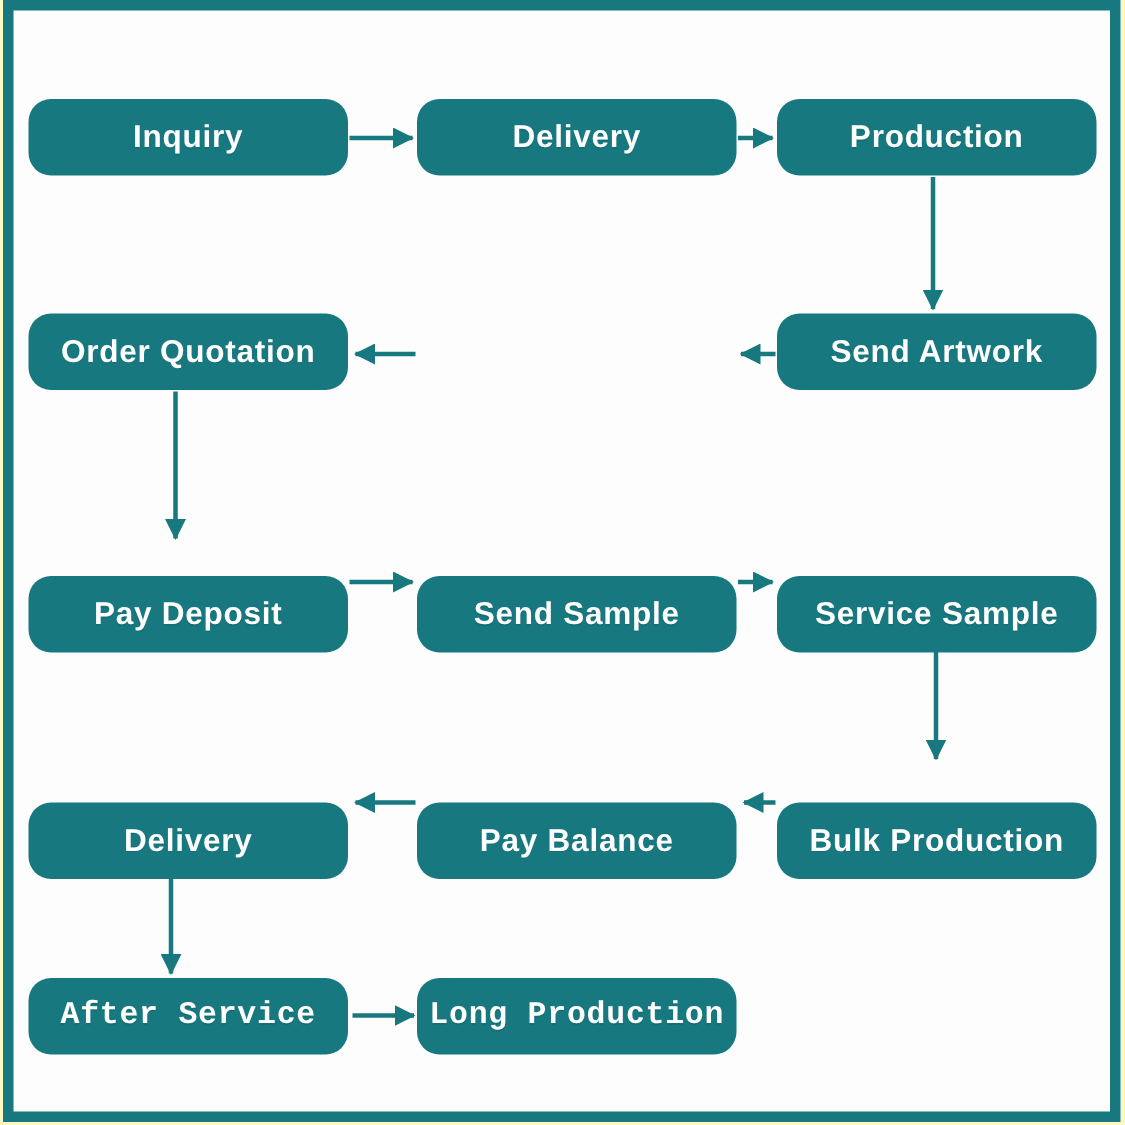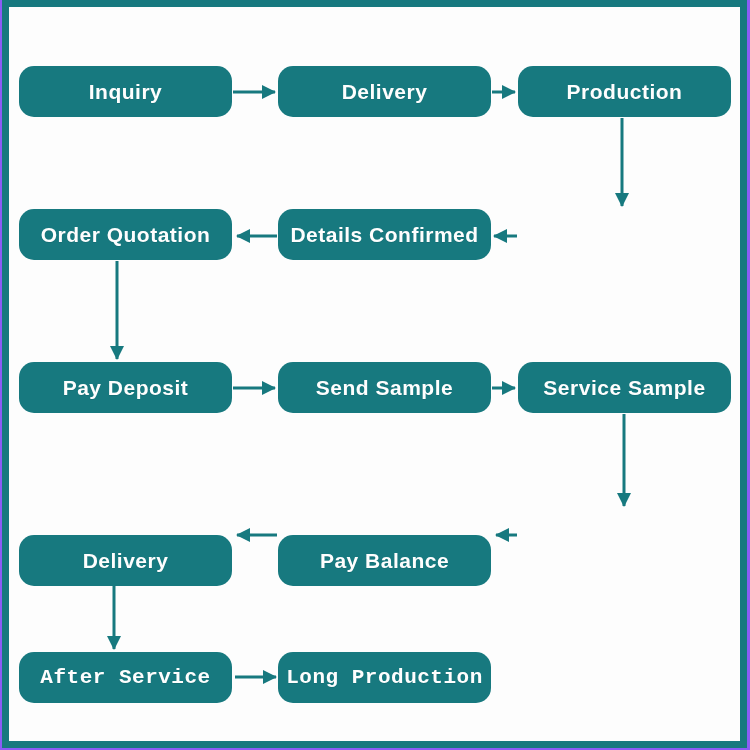--- a/index.html
+++ b/index.html
@@ -6,21 +6,21 @@
     margin: 0;
     padding: 0;
     width: 750px;
     height: 750px;
     font-family: "Liberation Sans", sans-serif;
   }
   .stage {
     position: relative;
     width: 750px;
     height: 750px;
-    background: #8b5cf6;
+    background: #fef9c3;
     overflow: hidden;
   }
   .frame {
     position: absolute;
     left: 2px;
     top: 0px;
     right: 3px;
     bottom: 2px;
     border: 7px solid #17797f;
     background: #fdfdfd;
@@ -49,21 +49,21 @@
     white-space: nowrap;
     text-shadow: 0 1px 0 rgba(0,0,0,0.08);
   }
   
   .c1 { left: 19px; }
   .c2 { left: 278px; }
   .c3 { left: 518px; }
   
   .r1 { top: 66px; }
   .r2 { top: 209px; }
-  .r3 { top: 362px; }
+  .r3 { top: 384px; }
   .r4 { top: 509px; margin-top: 26px; }
   .r5 { top: 652px; font-family: Liberation Mono, monospace; }
 </style>
 </head>
 <body>
 
 <div class="stage">
   <div class="frame"></div>
 
   <svg class="arrows" viewBox="0 0 750 750" xmlns="http://www.w3.org/2000/svg">
@@ -86,25 +86,26 @@
       <line x1="277" y1="535" x2="237" y2="535" marker-end="url(#ah)"></line>
       <line x1="114" y1="561" x2="114" y2="649" marker-end="url(#ah)"></line>
       <line x1="235" y1="677" x2="276" y2="677" marker-end="url(#ah)"></line>
     </g>
   </svg>
 
   <div class="node r1 c1">Inquiry</div>
   <div class="node r1 c2">Delivery</div>
   <div class="node r1 c3">Production</div>
 
-  <div class="node r2 c2">Details Confirmed</div>
+  <div class="node r2 c3">Send Artwork</div>
   <div class="node r2 c1">Order Quotation</div>
 
   <div class="node r3 c1">Pay Deposit</div>
   <div class="node r3 c2">Send Sample</div>
   <div class="node r3 c3">Service Sample</div>
 
+  <div class="node r4 c3">Bulk Production</div>
   <div class="node r4 c2">Pay Balance</div>
   <div class="node r4 c1">Delivery</div>
 
   <div class="node r5 c1">After Service</div>
   <div class="node r5 c2">Long Production</div>
 </div>
 
 </body></html>

